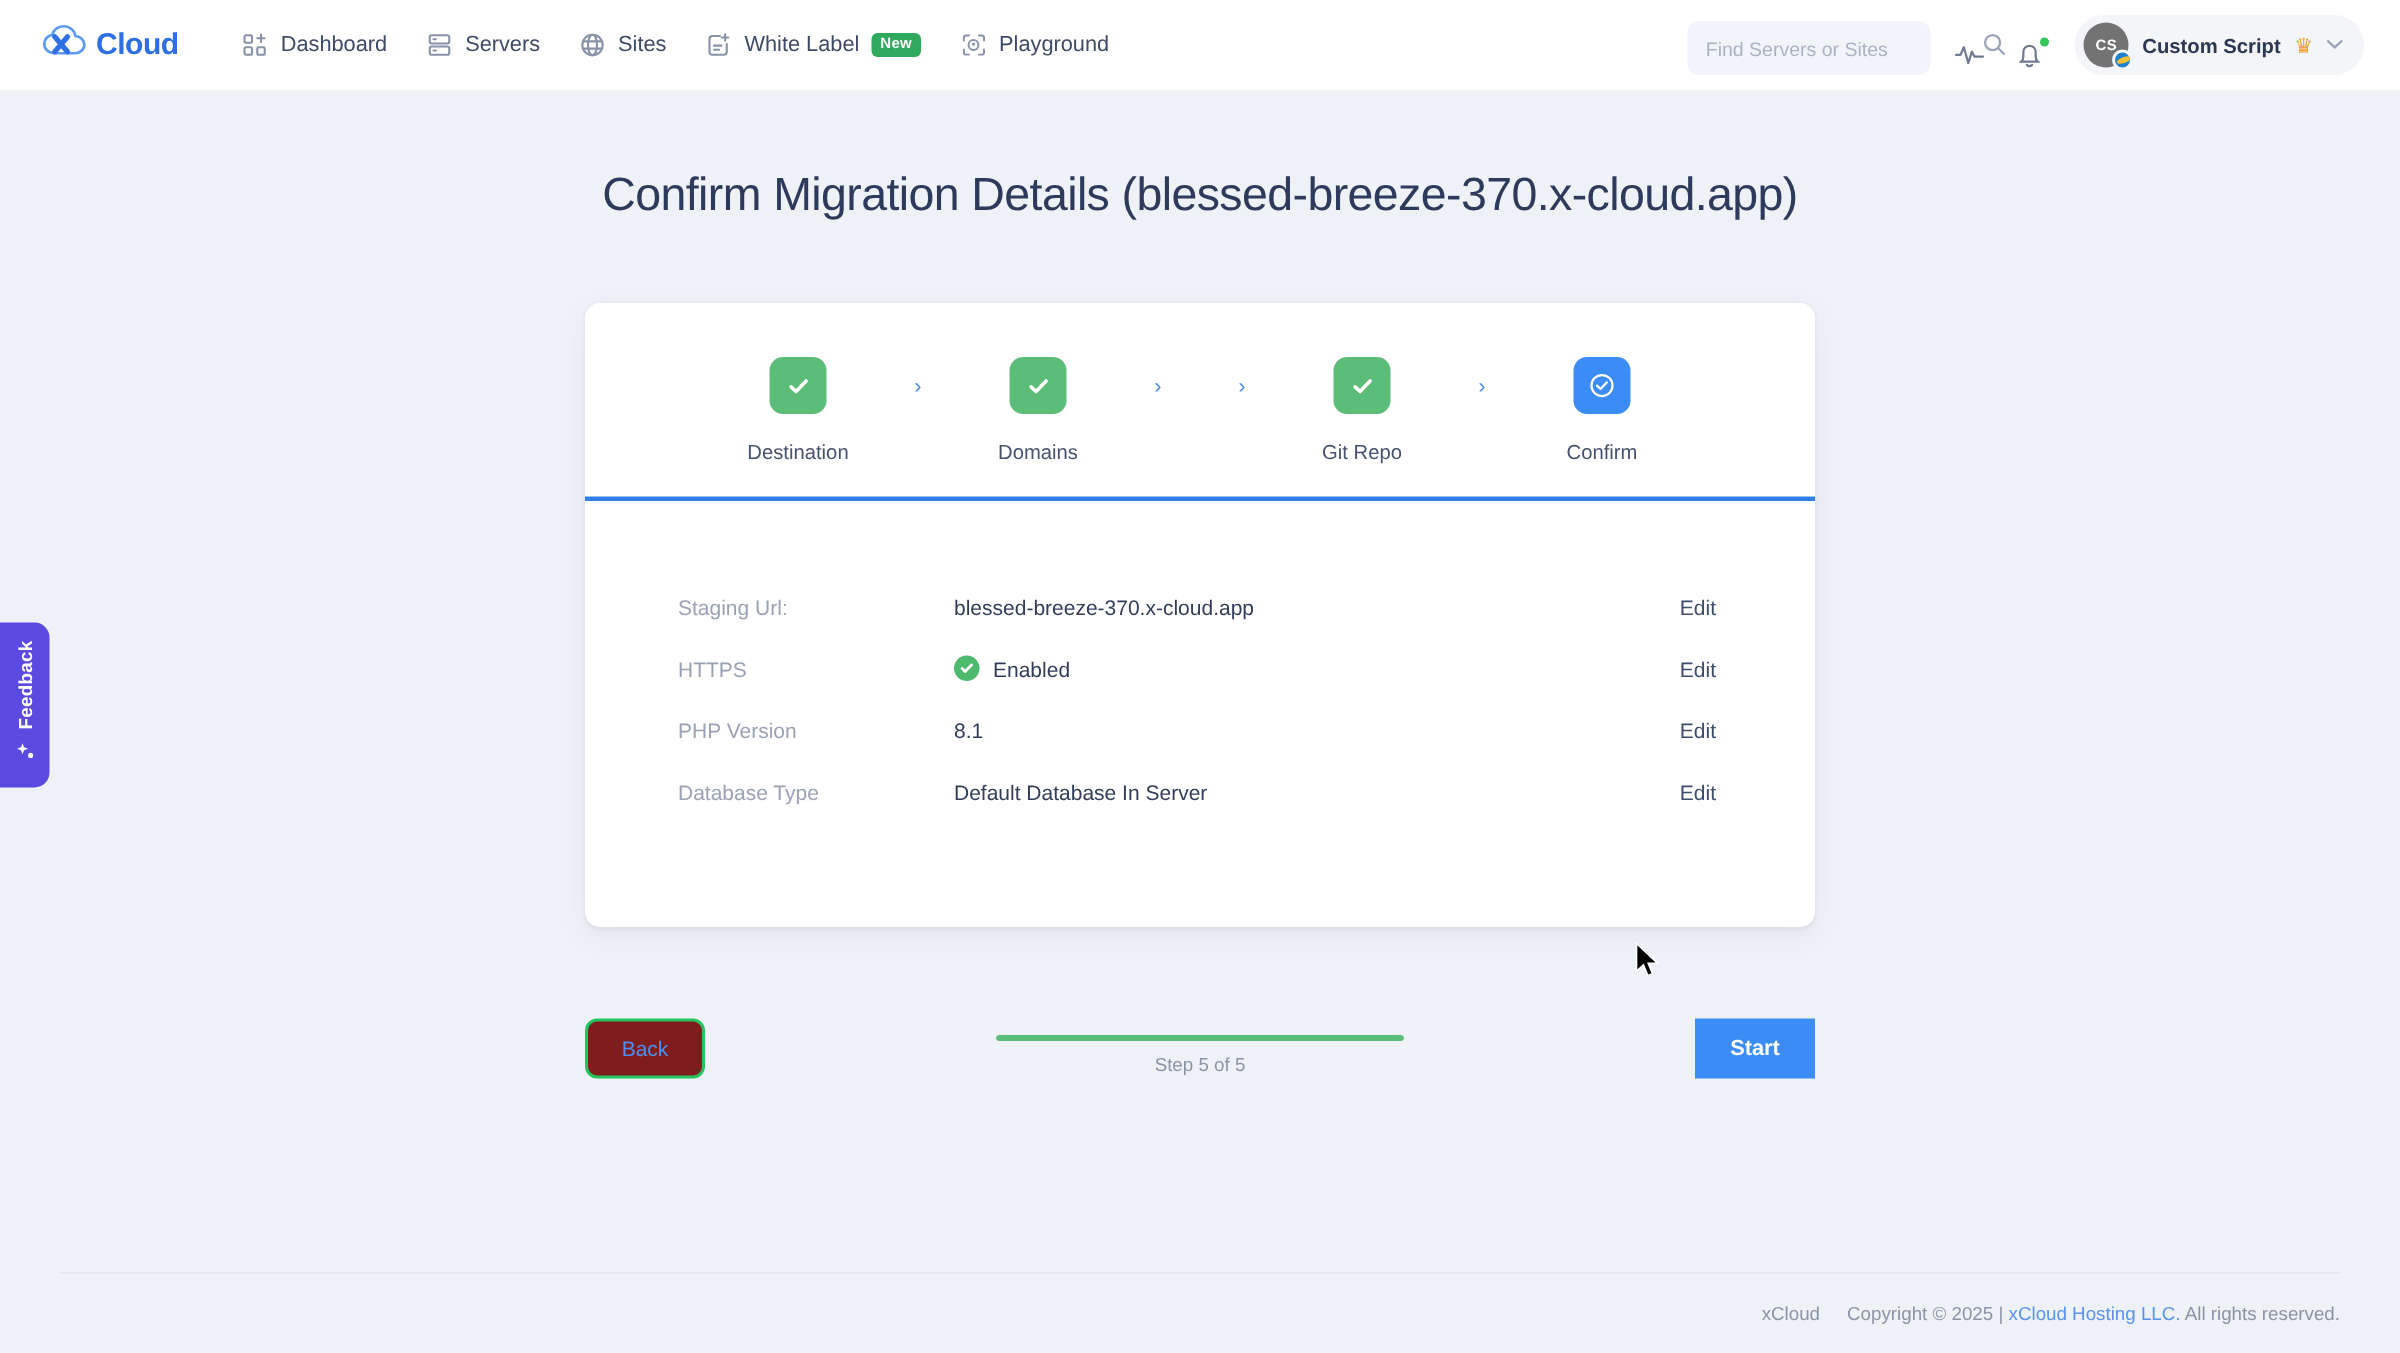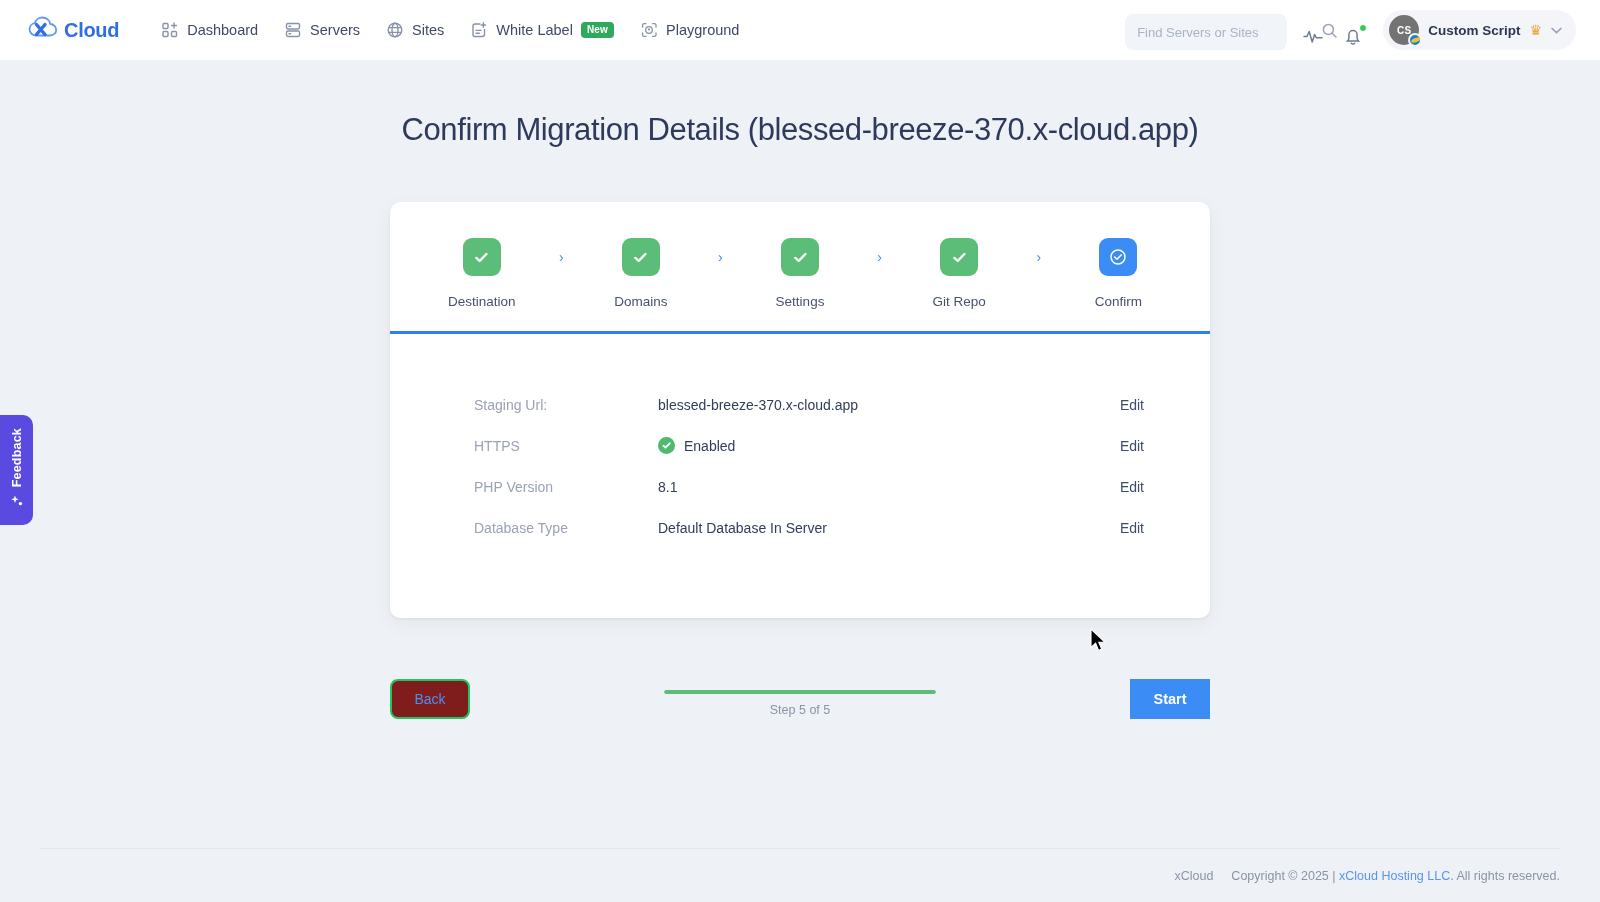--- a/index.html
+++ b/index.html
@@ -107,21 +107,21 @@
   .step { display: flex; flex-direction: column; align-items: center; width: 104px; }
   .step-box {
     width: 38px; height: 38px; border-radius: 9px;
     display: flex; align-items: center; justify-content: center;
     background: #5cbd78; color: #fff;
   }
   .step-box.current { background: #3b8cf5; }
   .step-label { margin: 18px 0 22px; font-size: 13.5px; color: #46526e; }
   .step-sep { color: #3b8cf5; font-size: 14px; padding-top: 11px; width: 56px; text-align: center; }
 
-  .details { padding: 50px 62px 70px; margin-left: 22px; }
+  .details { padding: 50px 62px 70px; }
   .det-row { display: flex; align-items: center; height: 41px; }
   .det-key { width: 184px; font-size: 14px; color: #9aa2b4; }
   .det-val { flex: 1; font-size: 14px; color: #313d59; display: flex; align-items: center; gap: 9px; }
   .check-dot {
     width: 17px; height: 17px; border-radius: 50%; background: #4eba6e;
     display: flex; align-items: center; justify-content: center; flex: none;
   }
   .det-edit { font-size: 14px; color: #3d4c6b; cursor: pointer; padding-right: 4px; }
 
   
@@ -306,28 +306,20 @@
       <div class="step">
         <div class="step-box">
           <svg width="17" height="17" viewBox="0 0 17 17" fill="none" stroke="#fff" stroke-width="2.4" stroke-linecap="round" stroke-linejoin="round">
               <path d="M3.4 8.9 6.7 12l6.7-7"></path>
             </svg>
         </div>
         <div class="step-label">Domains</div>
       </div>
       <div class="step-sep">›</div>
 
-      <div class="step">
-        <div class="step-box">
-          <svg width="17" height="17" viewBox="0 0 17 17" fill="none" stroke="#fff" stroke-width="2.4" stroke-linecap="round" stroke-linejoin="round">
-              <path d="M3.4 8.9 6.7 12l6.7-7"></path>
-            </svg>
-        </div>
-        <div class="step-label">Settings</div>
-      </div>
       <div class="step-sep">›</div>
 
       <div class="step">
         <div class="step-box">
           <svg width="17" height="17" viewBox="0 0 17 17" fill="none" stroke="#fff" stroke-width="2.4" stroke-linecap="round" stroke-linejoin="round">
               <path d="M3.4 8.9 6.7 12l6.7-7"></path>
             </svg>
         </div>
         <div class="step-label">Git Repo</div>
       </div>

